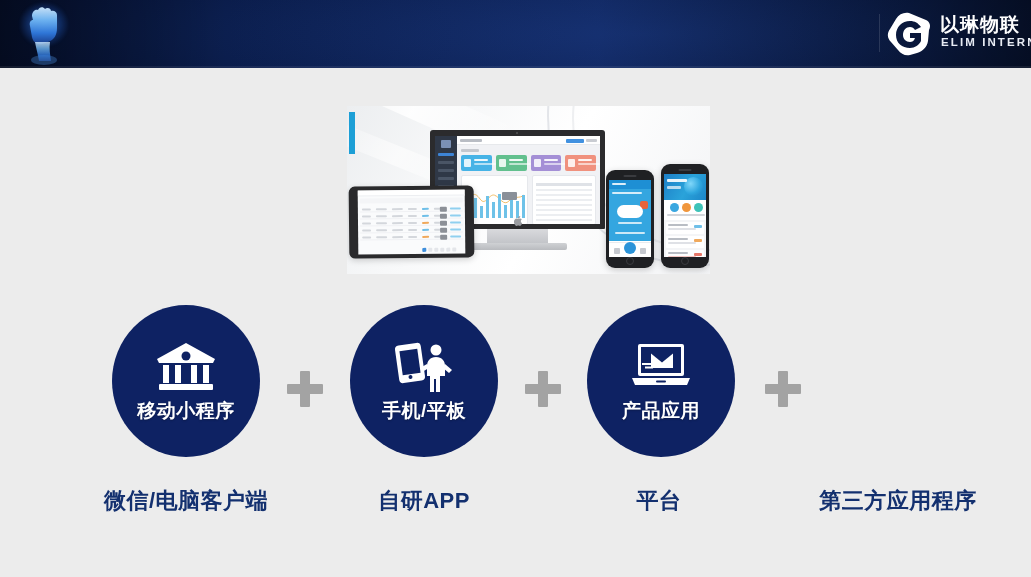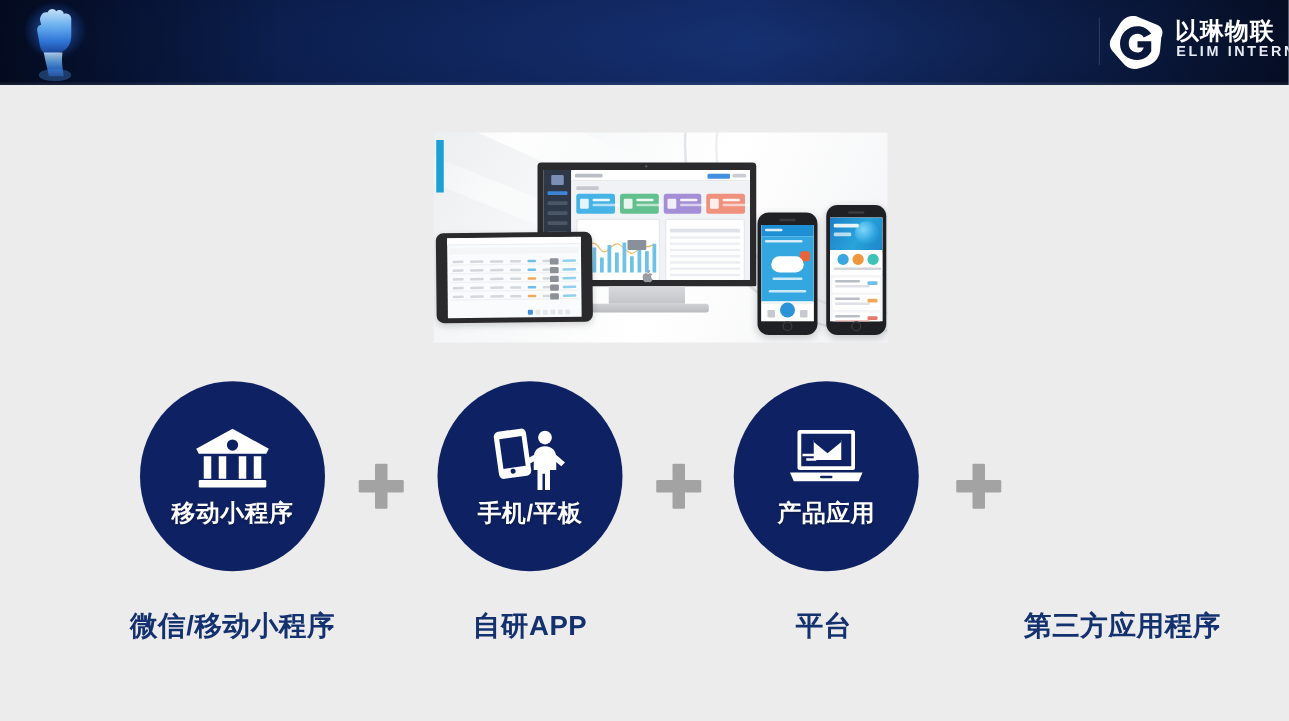--- a/index.html
+++ b/index.html
@@ -524,19 +524,19 @@
         </svg>
       </div>
       <div class="circle-label">产品应用</div>
     </div>
 
     <div class="plus" style="left:765px"></div>
 
   </div>
 
   <div class="captions">
-    <div class="caption" style="left:36px;width:300px">微信/移动小程序</div>
+    <div class="caption" style="left:36px;width:300px">微信/电脑客户端</div>
     <div class="caption" style="left:274px;width:300px">自研APP</div>
     <div class="caption" style="left:509px;width:300px">平台</div>
     <div class="caption" style="left:748px;width:300px">第三方应用程序</div>
   </div>
 
 </div>
 
 </body></html>

